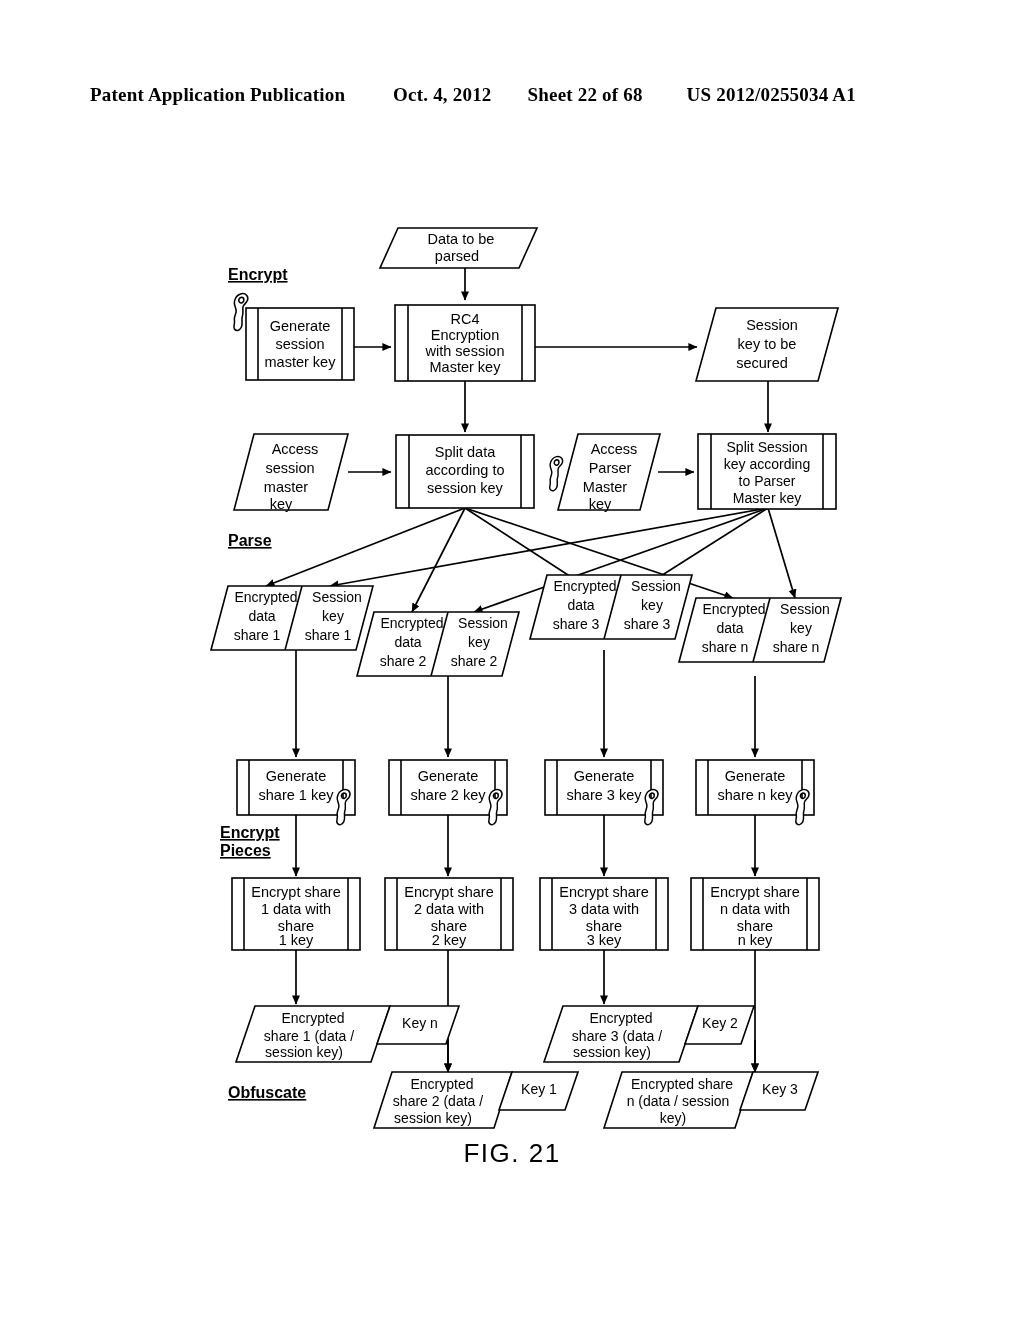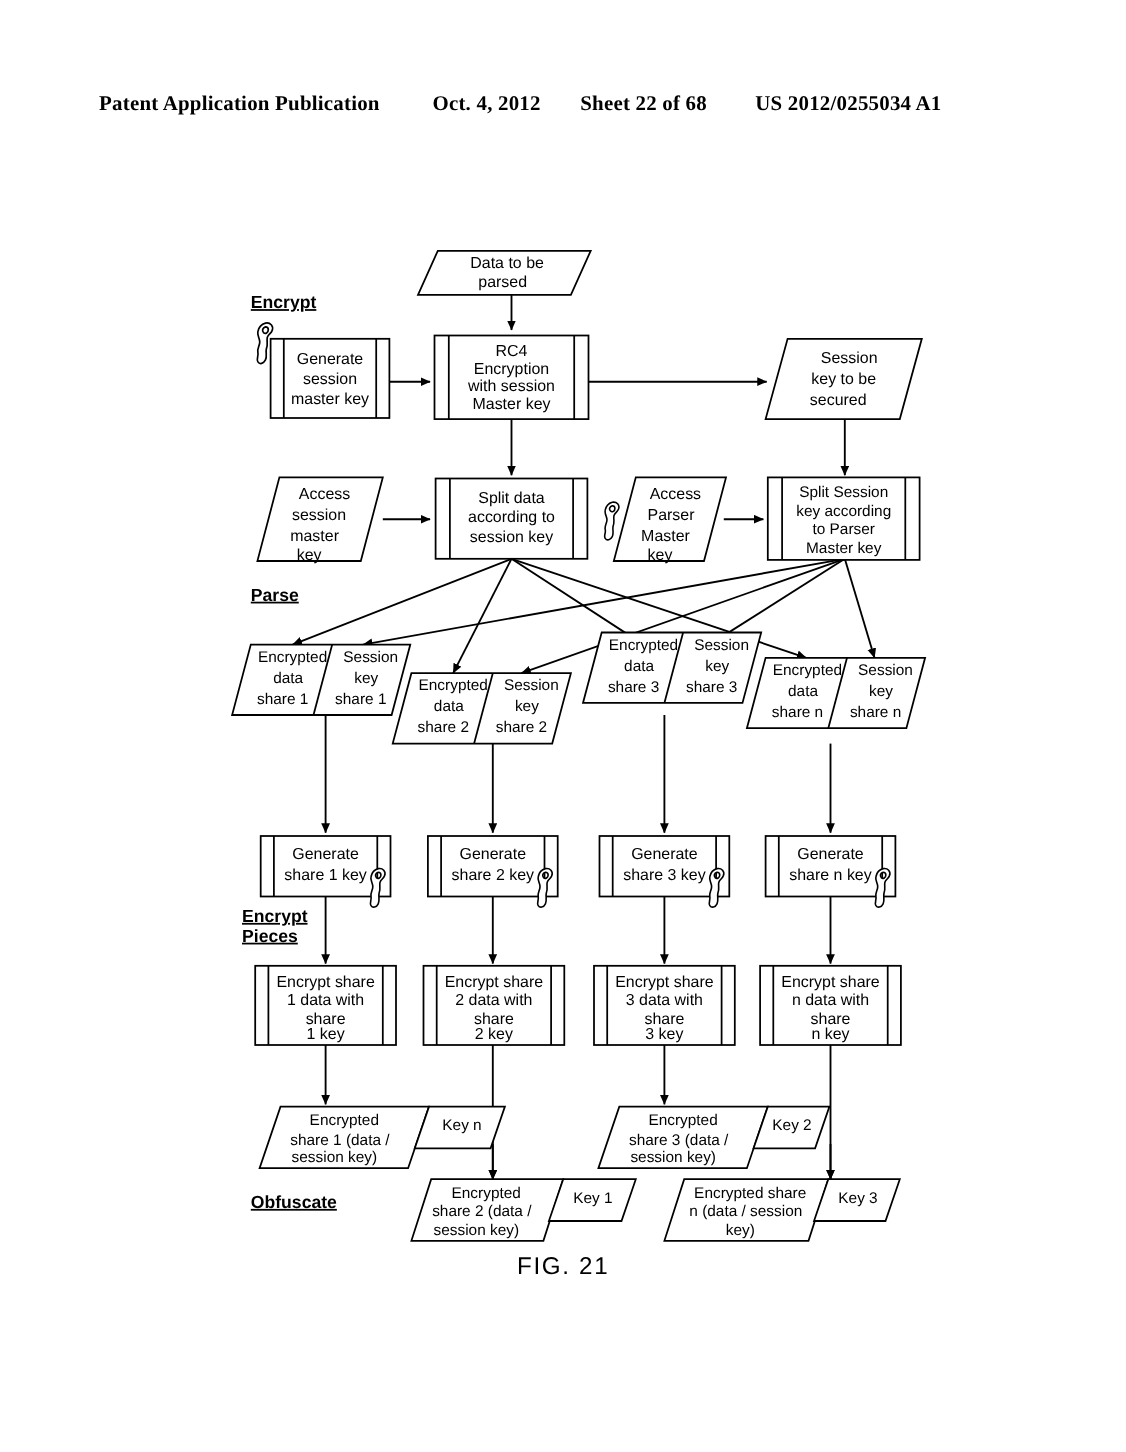--- a/index.html
+++ b/index.html
@@ -6,21 +6,21 @@
   body{width:1024px;height:1320px;position:relative;
        font-family:"Liberation Sans",sans-serif;color:#000;}
   #header{position:absolute;top:84px;left:0;width:946px;
           text-align:center;font-family:"Liberation Serif",serif;
           font-weight:bold;font-size:19px;letter-spacing:.2px;}
   #header span{display:inline-block;}
   .hd-gap1{width:38px;}
   .hd-gap2{width:26px;}
   .hd-gap3{width:34px;}
   #figcap{position:absolute;left:0;top:1138px;width:1024px;text-align:center;
-          font-size:22px;letter-spacing:1.5px;font-family:"Liberation Sans",sans-serif;}
+          font-size:26px;letter-spacing:1.5px;font-family:"Liberation Sans",sans-serif;}
   svg{position:absolute;left:0;top:0;}
   .shape{fill:#fff;stroke:#000;stroke-width:1.6;}
   .inner{stroke:#000;stroke-width:1.6;fill:none;}
   .lbl{font-family:"Liberation Sans",sans-serif;font-size:14.5px;fill:#000;
        text-anchor:middle;dominant-baseline:middle;}
   .lbl.sm{font-size:14px;}
   .conn{stroke:#000;stroke-width:1.7;fill:none;}
   .sect{font-family:"Liberation Sans",sans-serif;font-size:16px;font-weight:bold;
         fill:#000;text-decoration:underline;}
   .key{fill:#fff;stroke:#000;stroke-width:1.8;}

